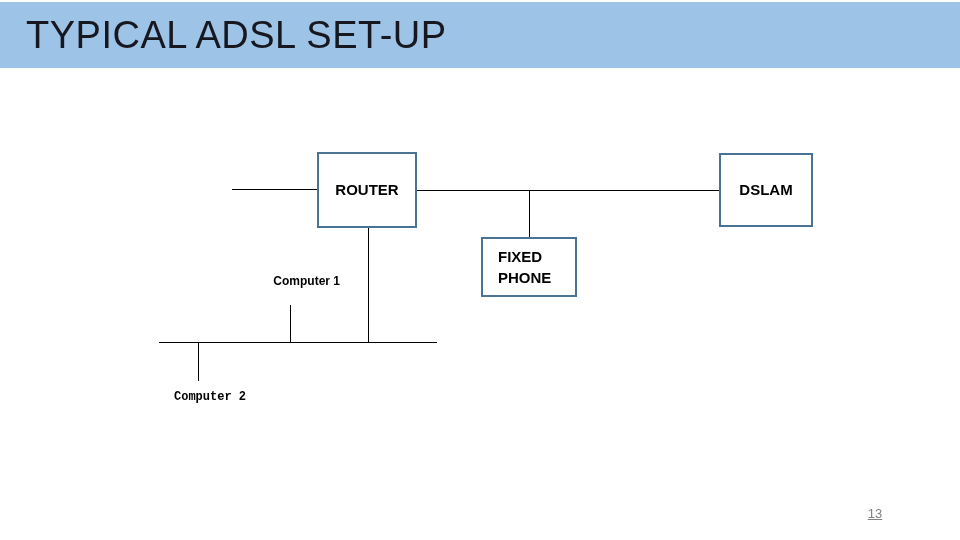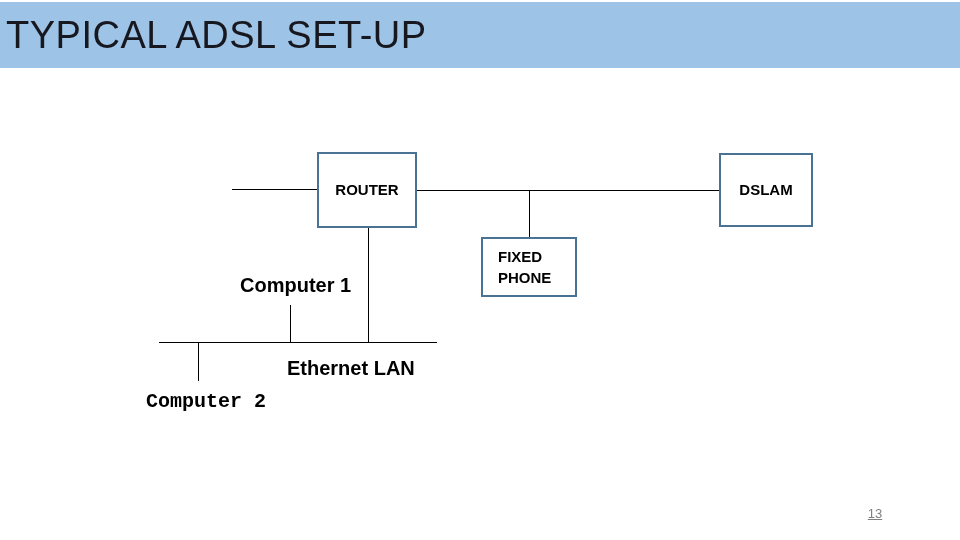--- a/index.html
+++ b/index.html
@@ -20,21 +20,21 @@
   .banner{
     position:absolute;left:0;top:2px;width:960px;height:66px;
     background:var(--banner-bg);
     display:flex;align-items:center;
   }
   .title{
     font-size:38px;
     font-weight:400;
     letter-spacing:0.5px;
     color:var(--title-text);
-    padding-left:6px;
+    padding-left:26px;
     white-space:nowrap;
   }
   .node{
     position:absolute;
     box-sizing:border-box;
     border:2px solid var(--box-border);
     background:#ffffff;
     display:flex;flex-direction:column;
     align-items:center;justify-content:center;
     font-size:15px;font-weight:600;color:#000;
@@ -48,22 +48,22 @@
   .line{position:absolute;background:var(--connector);}
   .line-wifi-router{left:232px;top:189px;width:85px;height:1px;}
   .line-router-dslam{left:417px;top:190px;width:302px;height:1px;}
   .line-drop-phone{left:529px;top:190px;width:1px;height:47px;}
   .line-drop-router{left:368px;top:228px;width:1px;height:114px;}
   .line-drop-comp1{left:290px;top:305px;width:1px;height:37px;}
   .line-ethernet{left:159px;top:342px;width:278px;height:1px;}
   .line-drop-comp2{left:198px;top:342px;width:1px;height:39px;}
   .flabel{
     position:absolute;
-    font-size:20px;font-weight:600;color:#000;
-    text-align:center;white-space:nowrap;
+    font-size:12px;font-weight:600;color:#000;
+    text-align:right;white-space:nowrap;
   }
   .label-computer1{left:240px;top:274px;width:100px;}
   .label-ethernet{left:287px;top:357px;width:120px;}
   .label-computer2{left:146px;top:390px;width:100px;font-family:Liberation Mono, monospace;}
   .page-number{
     position:absolute;left:860px;top:506px;width:30px;
     font-size:13px;color:var(--page-number);text-align:center;text-decoration:underline;
   }
 </style>
 </head>
@@ -91,18 +91,17 @@
 
   <div class="line line-wifi-router"></div>
   <div class="line line-router-dslam"></div>
   <div class="line line-drop-phone"></div>
   <div class="line line-drop-router"></div>
   <div class="line line-drop-comp1"></div>
   <div class="line line-ethernet"></div>
   <div class="line line-drop-comp2"></div>
 
   <div class="flabel label-computer1">Computer 1</div>
-  <div class="flabel label-ethernet">Ethernet LAN</div>
   <div class="flabel label-computer2">Computer 2</div>
 
   <div class="page-number">13</div>
 
 </div>
 
 </body></html>

